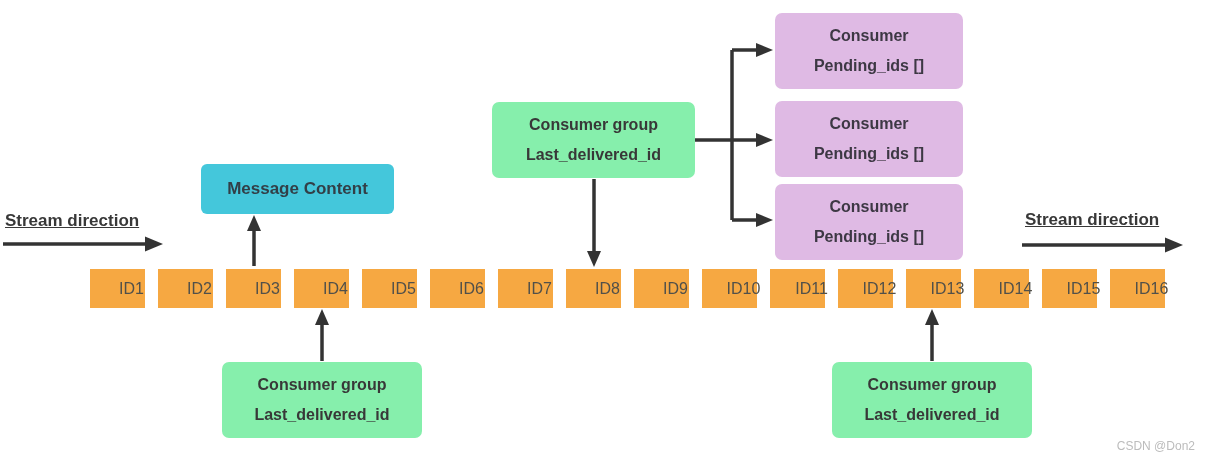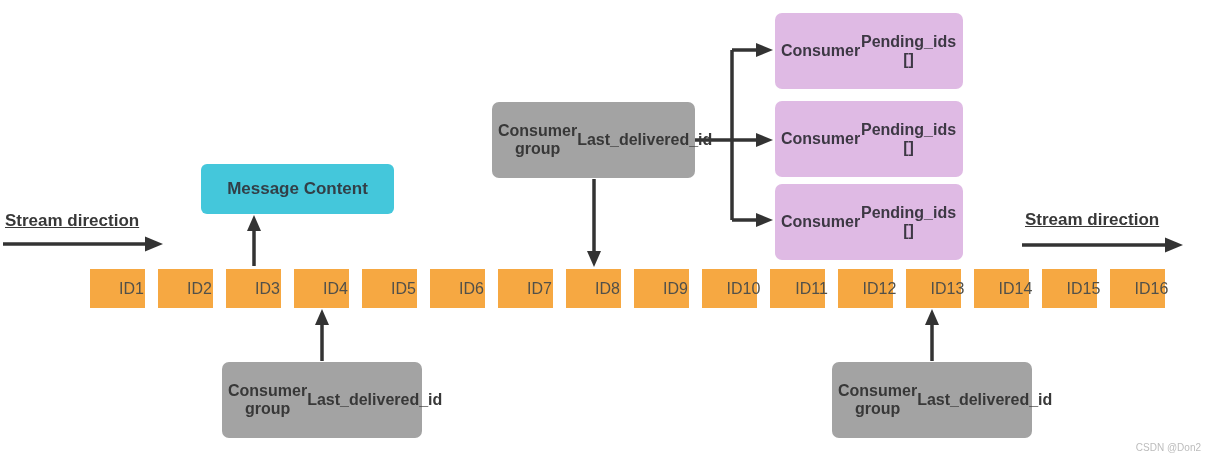--- a/index.html
+++ b/index.html
@@ -10,26 +10,26 @@
   }
   .canvas {
     position: relative; width: 1211px; height: 459px; background: #ffffff;
   }
   .connector-layer {
     position: absolute; left: 0; top: 0; width: 1211px; height: 459px;
     pointer-events: none;
   }
   .box {
     position: absolute; border-radius: 7px;
-    display: flex; flex-direction: row;
+    display: flex; flex-direction: column;
     justify-content: space-around; align-items: center;
     font-weight: bold; padding: 8px 6px; text-align: center;
   }
   .box .line1, .box .line2 { font-size: 16px; line-height: 1.1; }
-  .green-box { background: #a3a3a3; color: #383838; justify-content: space-between; }
+  .green-box { background: #86efac; color: #383838; }
   .purple-box { background: #dfbae4; color: #3d3844; }
   .cyan-box {
     position: absolute; background: #44c7db; color: #323f47;
     border-radius: 6px; display: flex; align-items: center; justify-content: center;
     font-weight: bold; font-size: 17px;
   }
   .stream-row {
     position: absolute; left: 90px; top: 269px; width: 1075px; height: 39px;
     display: flex; justify-content: space-between;
   }
@@ -39,22 +39,22 @@
     color: #51504a; font-size: 16px; padding-left: 28px;
   }
   .stream-label {
     position: absolute; font-weight: bold; font-size: 17px; color: #383838;
     white-space: nowrap;
     text-decoration: underline;
   }
   .stream-label.left { left: 5px; top: 211px; }
   .stream-label.right { left: 1025px; top: 210px; }
   .watermark {
-    position: absolute; right: 10px; bottom: 6px;
-    font-size: 10px; color: #bcbcbc;
+    position: absolute; right: 16px; bottom: 6px;
+    font-size: 12px; color: #bcbcbc;
   }
 </style>
 </head>
 <body>
 
 <div class="canvas">
 
   <svg class="connector-layer" viewBox="0 0 1211 459" xmlns="http://www.w3.org/2000/svg">
     <g stroke="#333333" stroke-width="3.5" fill="#333333">
 

